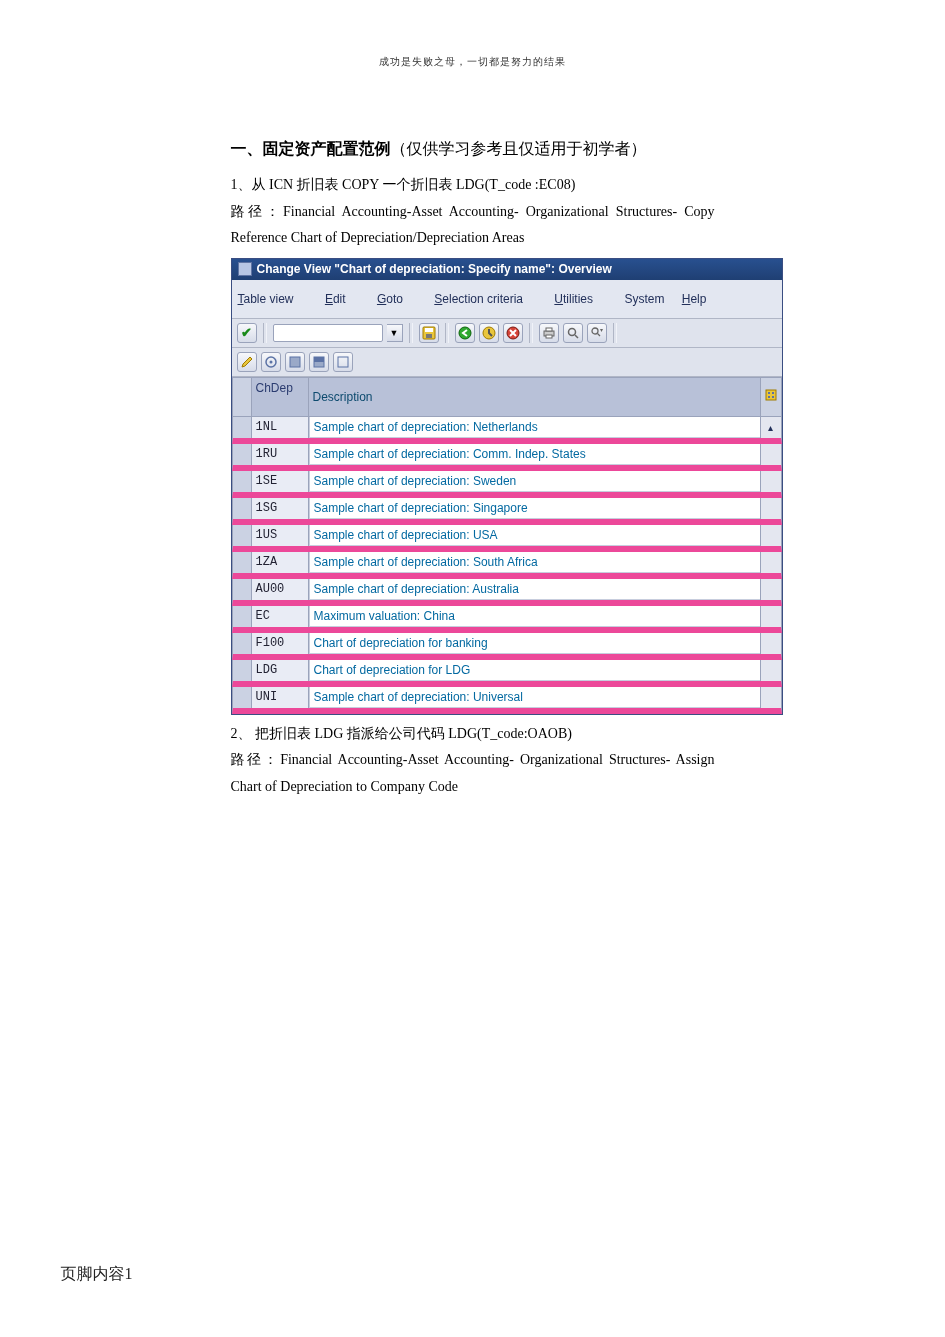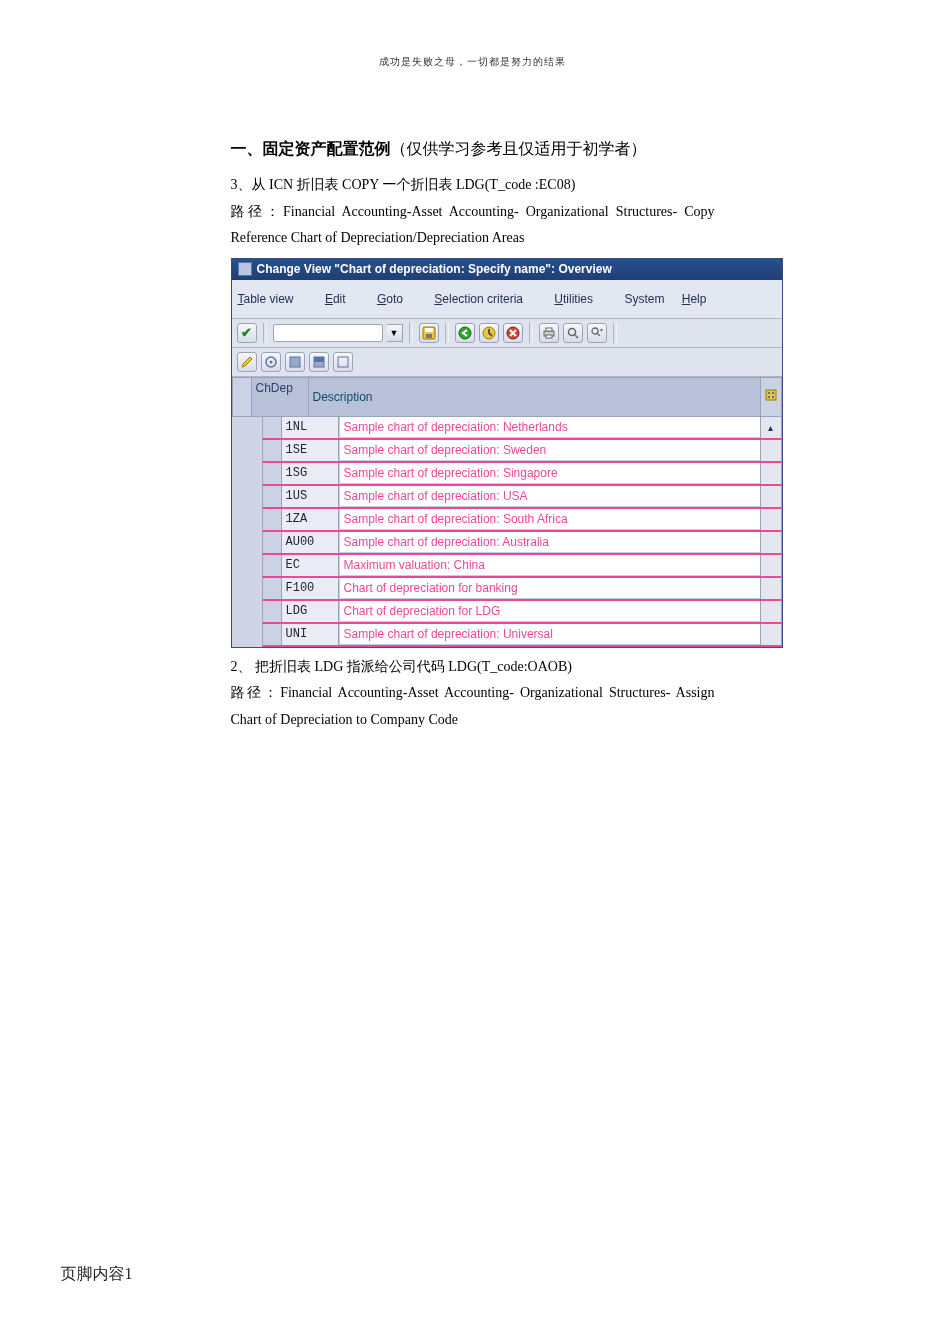--- a/index.html
+++ b/index.html
@@ -180,23 +180,22 @@
   .settings-icon svg { width:12px; height:12px; }
 
   .sap-rows {
     position: relative;
   }
   .sap-row {
     display: flex;
     align-items: stretch;
     border-left: 1px solid #9aa3bb;
     border-right: 1px solid #9aa3bb;
-    border-bottom: 2px solid #ec4899;
+    border-bottom: 6px solid #ec4899;
     background: #dfe3ed;
-    margin-left: 30px;
   }
   .sap-row .r-sel {
     width: 18px;
     background: #cbd2e3;
     border-right: 1px solid #9aa3bb;
   }
   .sap-row .r-code {
     width: 48px;
     padding: 3px 4px;
     border-right: 1px solid #9aa3bb;
@@ -205,21 +204,21 @@
     background: #e9ecf5;
     color: #223;
   }
   .sap-row .r-desc {
     flex: 1;
     padding: 3px 4px;
     background: #fff;
     border: 1px solid #c7cddd;
     border-top: none;
     border-right: none;
-    color: #ec4899;
+    color: #0369a1;
   }
   .sap-row .r-scroll {
     width: 20px;
     background: #e4e7f0;
     border-left: 1px solid #9aa3bb;
     display:flex; align-items:center; justify-content:center;
   }
   .r-scroll.up { cursor: pointer; }
   .r-scroll.up .arr { color:#22305a; font-size:10px; }
 
@@ -236,21 +235,21 @@
 <body>
 
 <div class="page">
 
   <div class="top-motto">成功是失败之母，一切都是努力的结果</div>
 
   <div class="heading">
     <span>一、固定资产配置范例</span><span class="paren">（仅供学习参考且仅适用于初学者）</span>
   </div>
 
-  <div class="line">3、从 ICN 折旧表 COPY 一个折旧表 LDG(T_code :EC08)</div>
+  <div class="line">1、从 ICN 折旧表 COPY 一个折旧表 LDG(T_code :EC08)</div>
   <div class="line">路径：Financial Accounting-Asset Accounting- Organizational Structures- Copy Reference Chart of Depreciation/Depreciation Areas</div>
 
   <div class="sap-window">
 
     <div class="sap-titlebar">
       <span class="cube-icon"></span>
       <span>Change View "Chart of depreciation: Specify name": Overview</span>
     </div>
 
     <div class="sap-menubar">
@@ -371,20 +370,26 @@
       <div class="sap-row">
             <div class="r-sel"></div>
             <div class="r-code">1NL</div>
             <div class="r-desc">Sample chart of depreciation: Netherlands</div>
             <div class="r-scroll up">
               <span class="arr">▴</span>
             </div>
           </div>
           <div class="sap-row">
             <div class="r-sel"></div>
+            <div class="r-code">1RU</div>
+            <div class="r-desc">Sample chart of depreciation: Comm. Indep. States</div>
+            <div class="r-scroll"></div>
+          </div>
+          <div class="sap-row">
+            <div class="r-sel"></div>
             <div class="r-code">1SE</div>
             <div class="r-desc">Sample chart of depreciation: Sweden</div>
             <div class="r-scroll"></div>
           </div>
           <div class="sap-row">
             <div class="r-sel"></div>
             <div class="r-code">1SG</div>
             <div class="r-desc">Sample chart of depreciation: Singapore</div>
             <div class="r-scroll"></div>
           </div>

